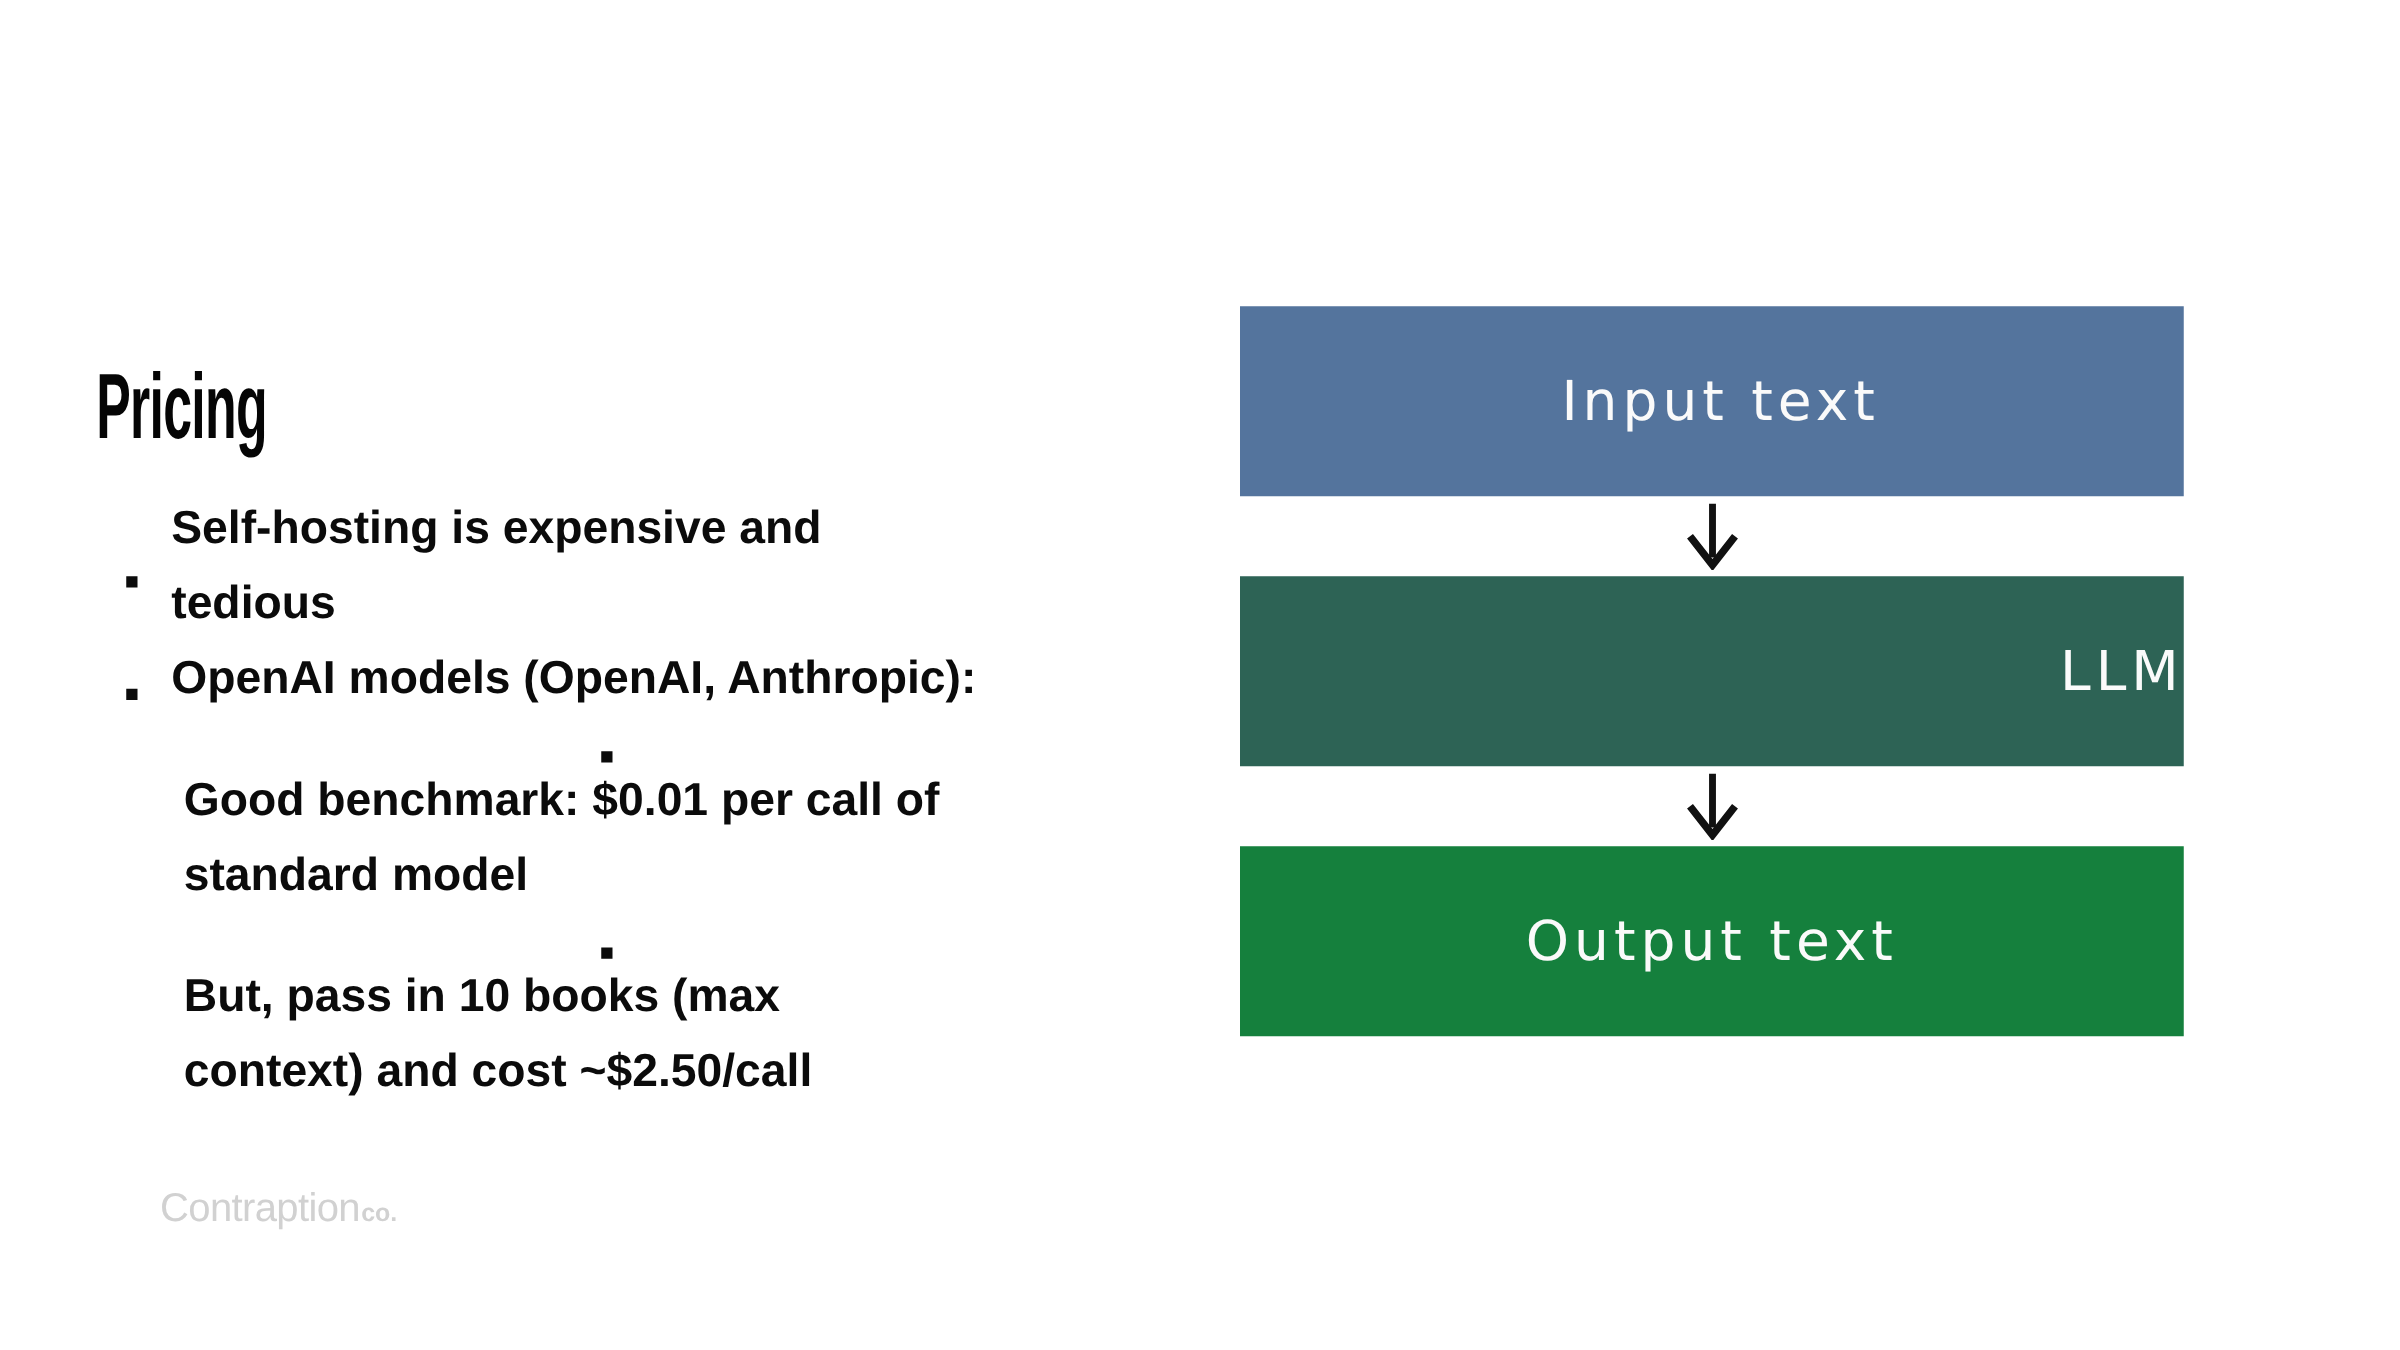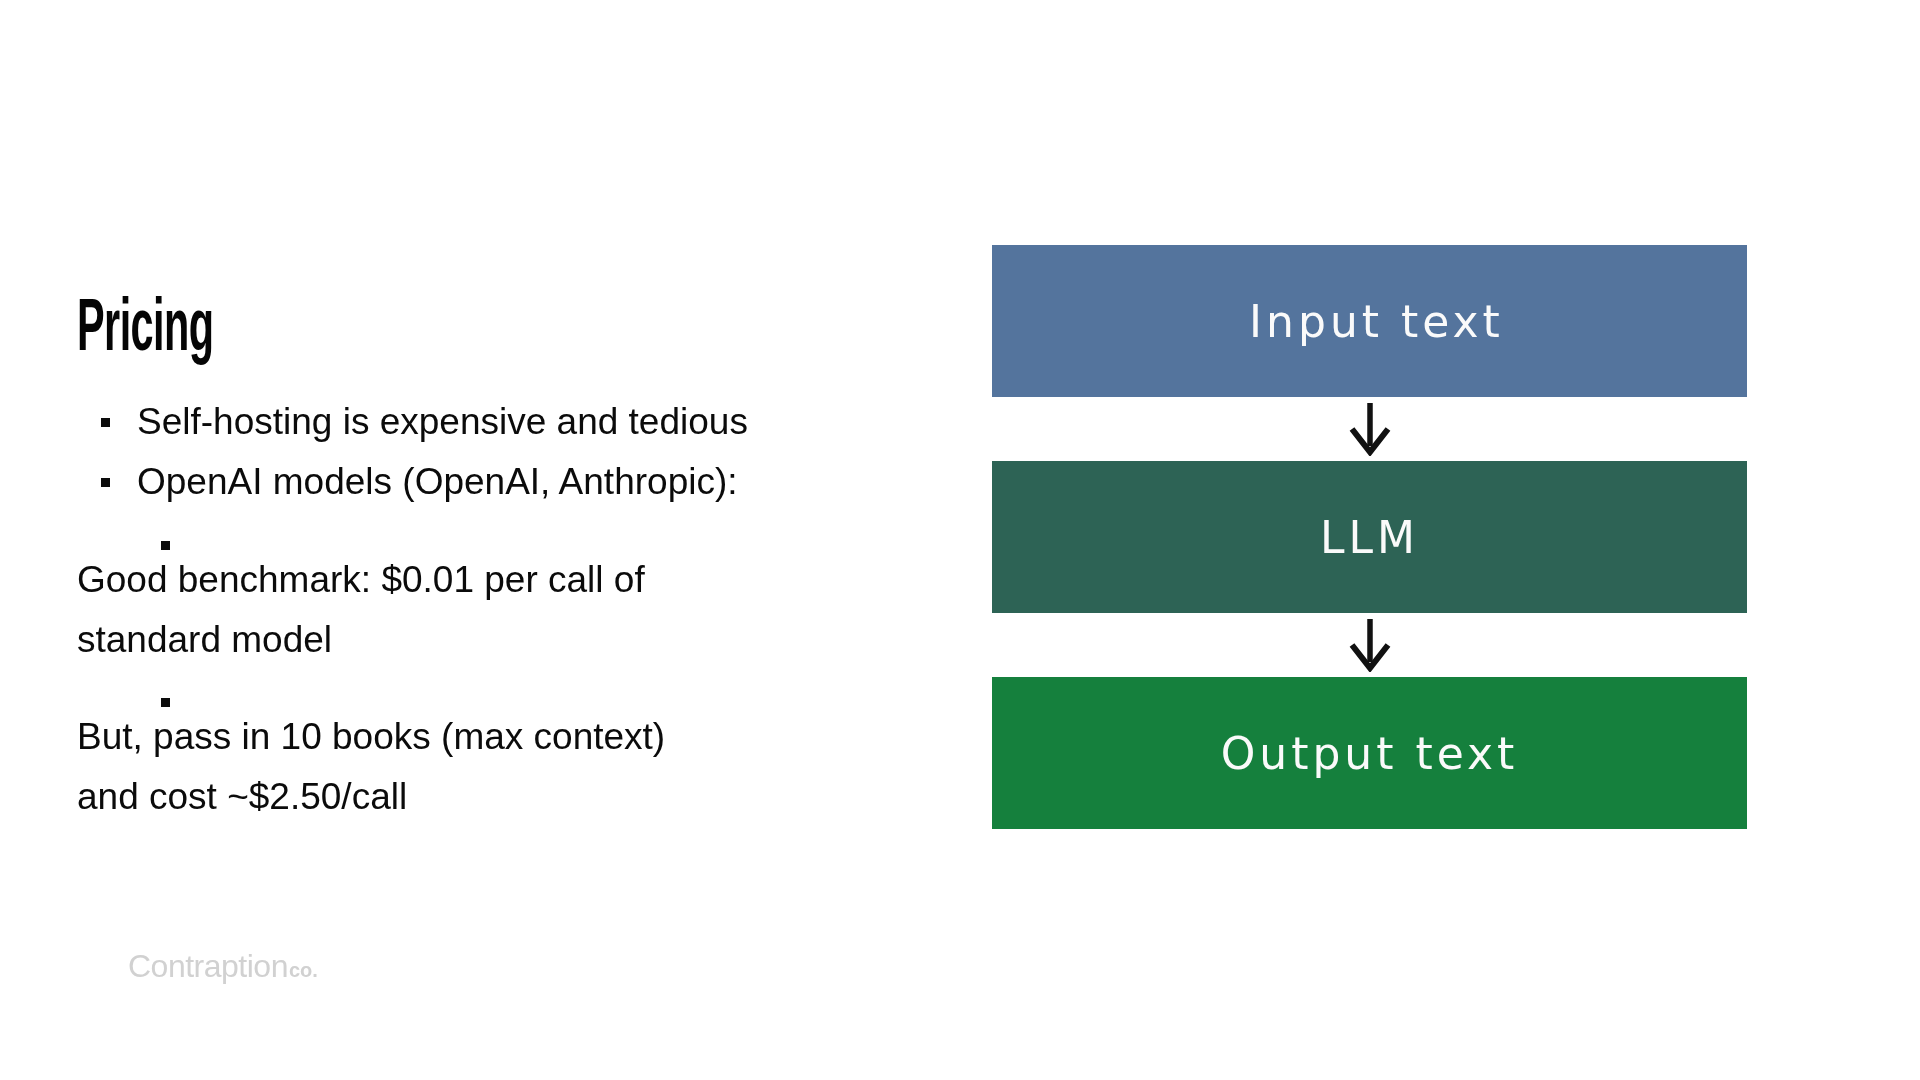--- a/index.html
+++ b/index.html
@@ -35,21 +35,21 @@
   .bullet-list {
     position: absolute;
     left: 0;
     top: 104px;
     width: 760px;
     font-size: 37px;
     line-height: 60px;
     color: #0b0b0b;
   }
 
-  .bullet-item { display: flex; align-items: flex-start; }
+  .bullet-item { display: flex; align-items: center; font-weight: bold; }
 
   .bullet-marker {
     flex: 0 0 auto;
     width: 9px;
     height: 9px;
     background: #0b0b0b;
     margin-top: 26px;
   }
 
   .bullet-item.level-1 .bullet-marker { margin-left: 24px; margin-right: 27px; }
@@ -151,21 +151,21 @@
       <span class="node-label">Input text</span>
     </div>
 
     <div class="arrow-row">
       <svg class="down-arrow" width="46" height="54" viewBox="0 0 46 54">
         <path d="M23 1 L23 44" fill="none" stroke="#111111" stroke-width="5.5"></path>
         <path d="M5 27 L23 50 L41 27" fill="none" stroke="#111111" stroke-width="6" stroke-linejoin="miter"></path>
       </svg>
     </div>
 
-    <div class="diagram-node" style="background-color: rgb(45, 99, 85);">
+    <div class="diagram-node" style="background-color: rgb(45, 99, 85); justify-content: flex-end;">
       <span class="node-label">LLM</span>
     </div>
 
     <div class="arrow-row">
       <svg class="down-arrow" width="46" height="54" viewBox="0 0 46 54">
         <path d="M23 1 L23 44" fill="none" stroke="#111111" stroke-width="5.5"></path>
         <path d="M5 27 L23 50 L41 27" fill="none" stroke="#111111" stroke-width="6" stroke-linejoin="miter"></path>
       </svg>
     </div>
 

